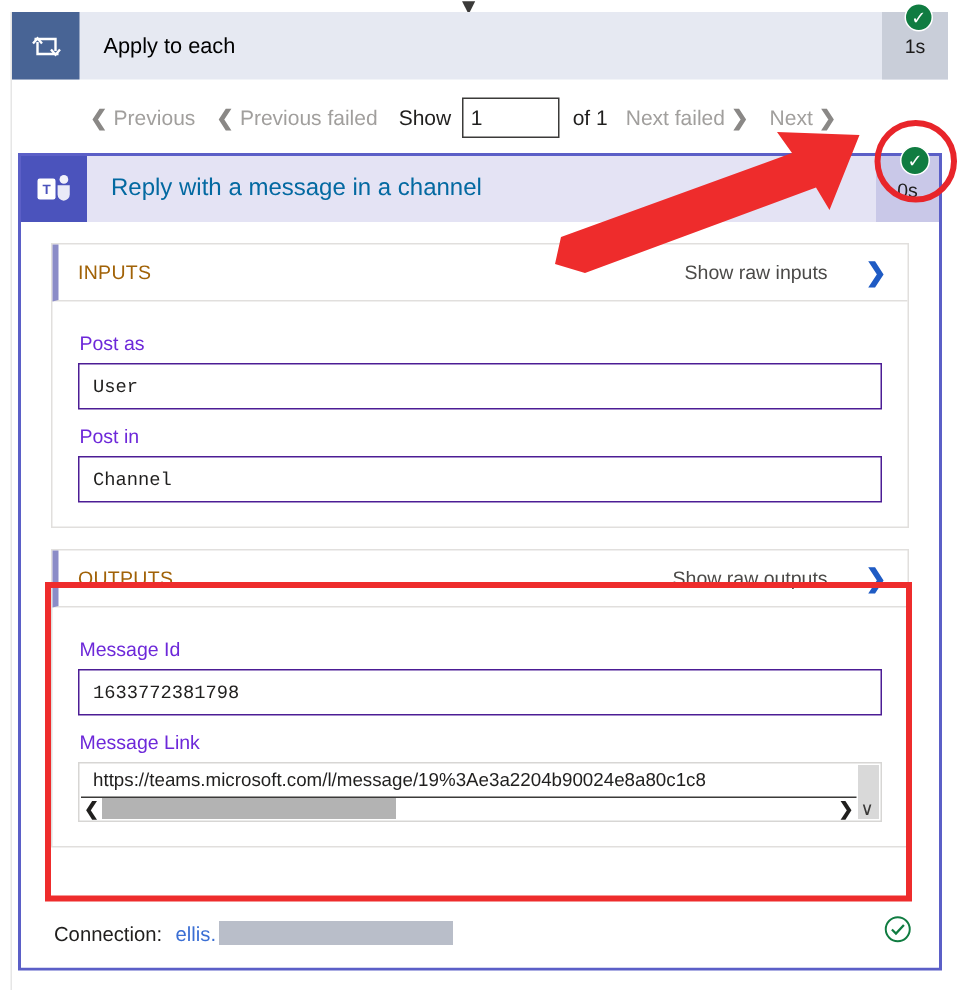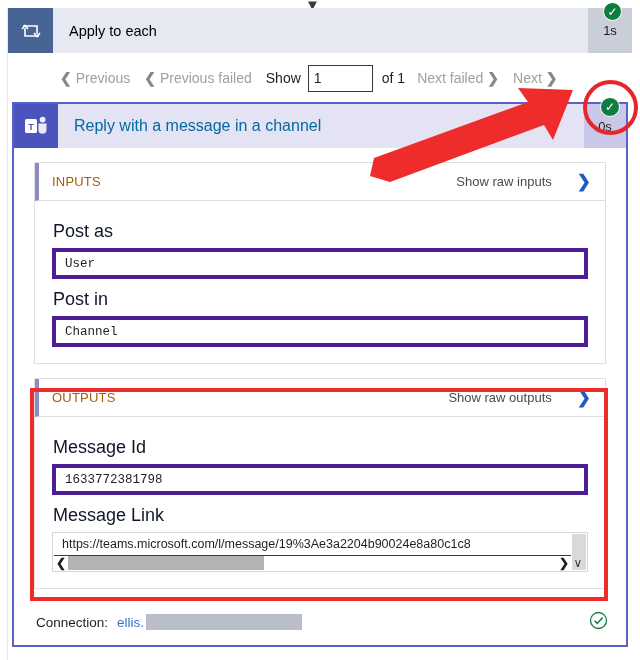--- a/index.html
+++ b/index.html
@@ -132,26 +132,26 @@
   }
   .sec-title { font-size: 13px; color: #a16207; letter-spacing: .2px; }
   .sec-raw {
     display: inline-flex; align-items: center; gap: 25px;
     font-size: 13px; color: #4b4a48; text-align: center;
   }
   .sec-raw .chev { color: #1f5bc4; font-size: 17px; font-weight: bold; line-height: 1; }
   .sec-body { padding: 10px 17px 16px 17px; }
 
   .fld-label {
-    font-size: 18px; color: #0f172a;
+    font-size: 13px; color: #6d28d9;
     margin: 10px 0 6px 1px;
   }
   .fld-box {
     height: 31px;
-    border: 4px solid #4c1d95;
+    border: 1px solid #4c1d95;
     background: #ffffff;
     display: flex; align-items: center;
     padding: 0 9px;
     font-family: "Liberation Mono", monospace;
     font-size: 12.5px; color: #201f1e;
     overflow: hidden; white-space: nowrap;
   }
 
   
   .link-wrap {

